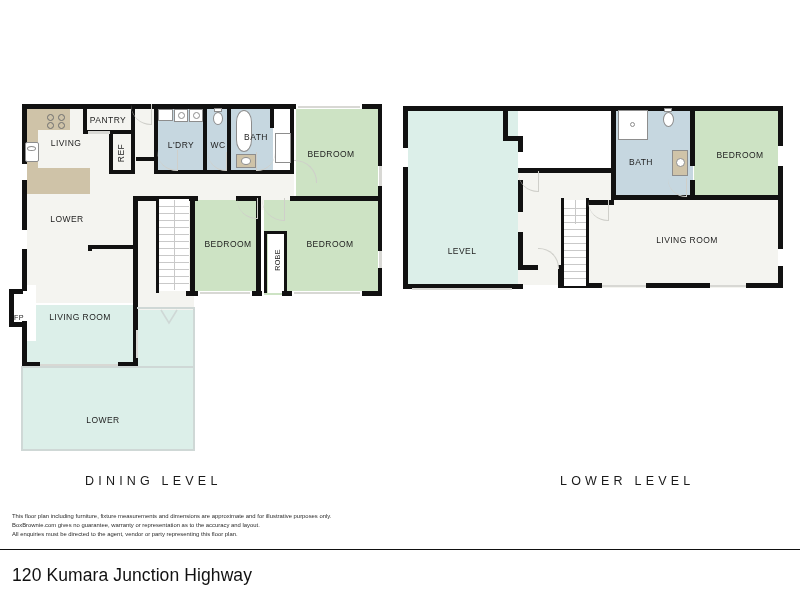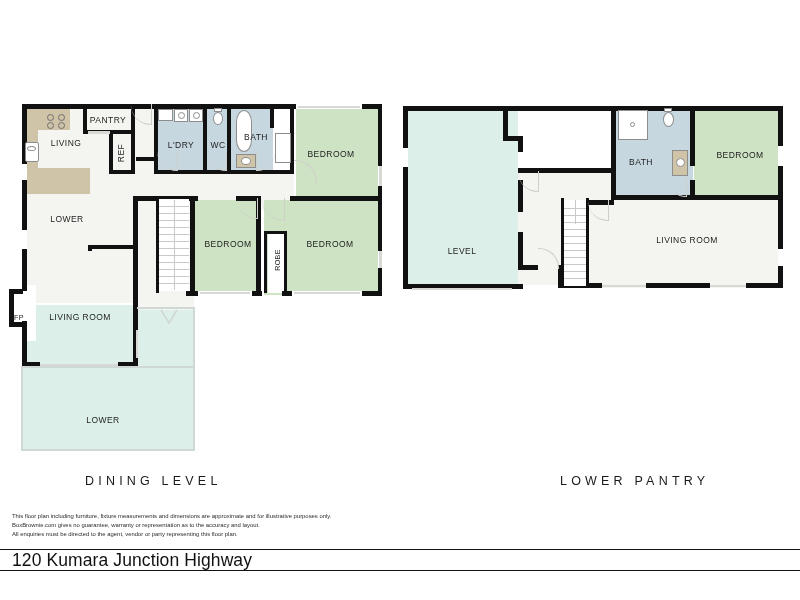--- a/index.html
+++ b/index.html
@@ -36,21 +36,21 @@
   .stairrail{position:absolute;background:#c9c9c9;width:1px;}
   .swing{position:absolute;border:1px solid #cfcfca;border-radius:0;background:transparent;}
 
   
   .level-caption{position:absolute;font-size:12.5px;letter-spacing:4.2px;
                  color:#1a1a1a;white-space:nowrap;}
 
   
   #disclaimer{position:absolute;left:12px;top:512px;width:520px;}
   #disclaimer p{margin:0 0 1px 0;font-size:5.9px;line-height:8.2px;color:#2b2b2b;}
-  #addrbar{position:absolute;left:0;top:549px;width:800px;height:22px;
+  #addrbar{position:absolute;left:0;top:549px;width:800px;height:52px;
            border-top:1.6px solid #111;border-bottom:1.6px solid #111;
            box-sizing:border-box;display:flex;align-items:center;}
   #addrbar .addr{padding-left:12px;font-size:17.5px;letter-spacing:.1px;color:#111;}
 </style>
 </head>
 <body>
 
 <div id="sheet">
 
   <div class="plan" id="upper-plan" style="left:0;top:0;width:400px;height:470px;">
@@ -330,21 +330,21 @@
          border-bottom:none;border-left:none;border-radius:0 20px 0 0;"></div>
     <div class="swing" style="left:198px;top:200px;width:20px;height:20px;
          border-top:none;border-left:none;border-radius:0 0 0 20px;"></div>
 
     <div class="label" style="left:72px;top:251px;">LEVEL</div>
     <div class="label" style="left:251px;top:162px;">BATH</div>
     <div class="label" style="left:350px;top:155px;">BEDROOM</div>
     <div class="label" style="left:297px;top:240px;">LIVING ROOM</div>
   </div>
 
-  <div class="level-caption" style="left:560px;top:474px;">LOWER PANTRY</div>
+  <div class="level-caption" style="left:560px;top:474px;">LOWER LEVEL</div>
 
   <div id="disclaimer">
     <p>This floor plan including furniture, fixture measurements and dimensions are approximate and for illustrative purposes only.</p>
     <p>BoxBrownie.com gives no guarantee, warranty or representation as to the accuracy and layout.</p>
     <p>All enquiries must be directed to the agent, vendor or party representing this floor plan.</p>
   </div>
 
   <div id="addrbar">
     <div class="addr">120 Kumara Junction Highway</div>
   </div>

